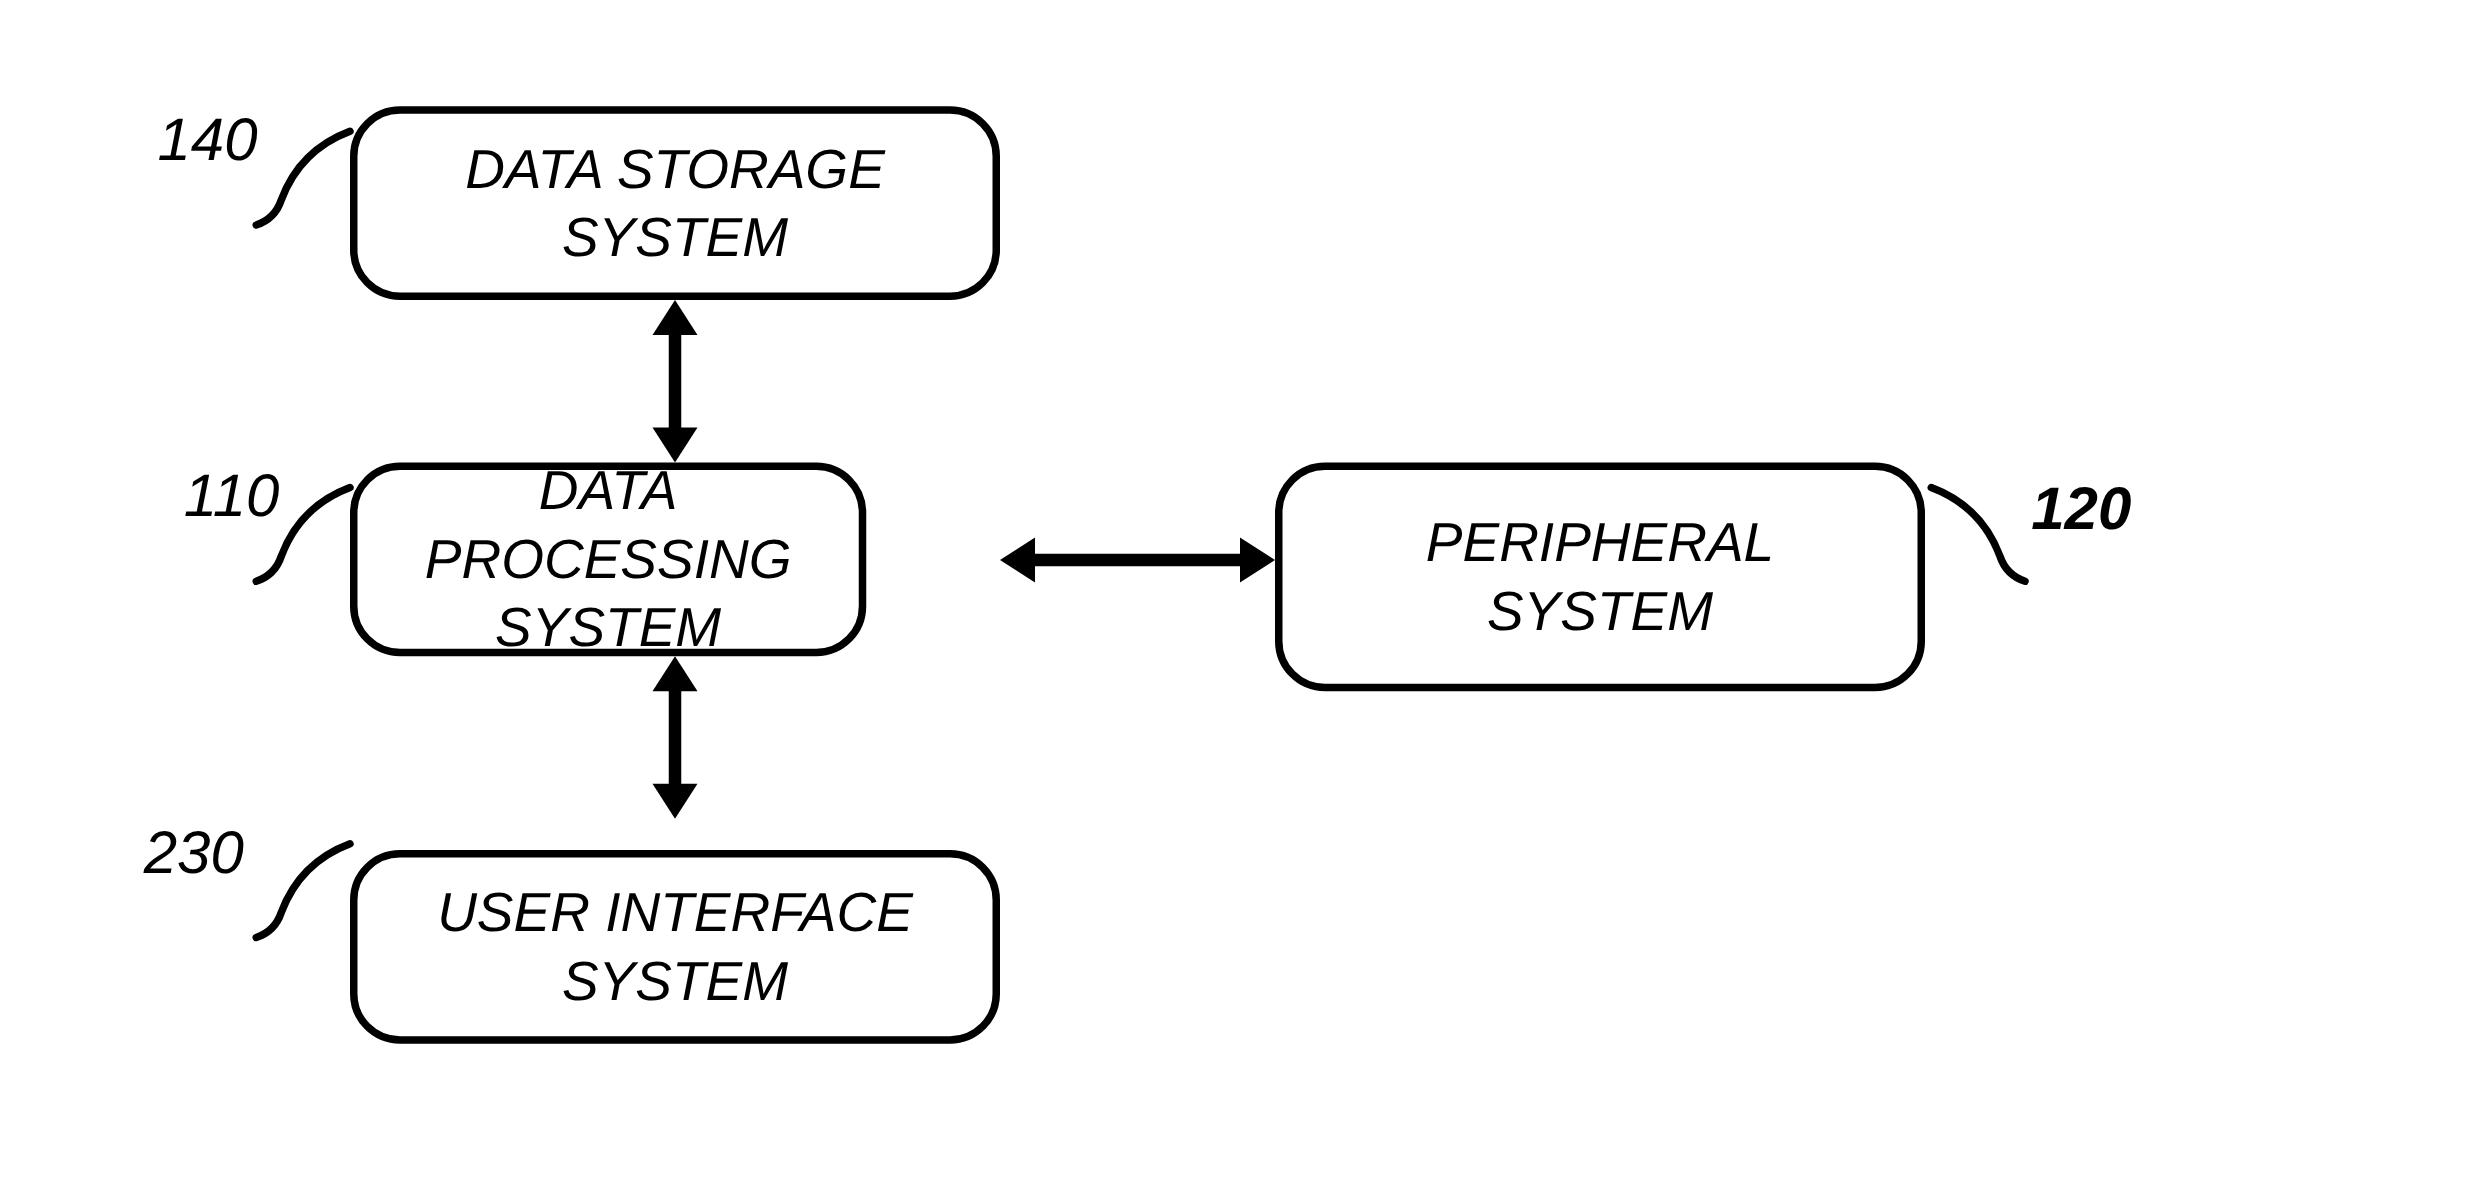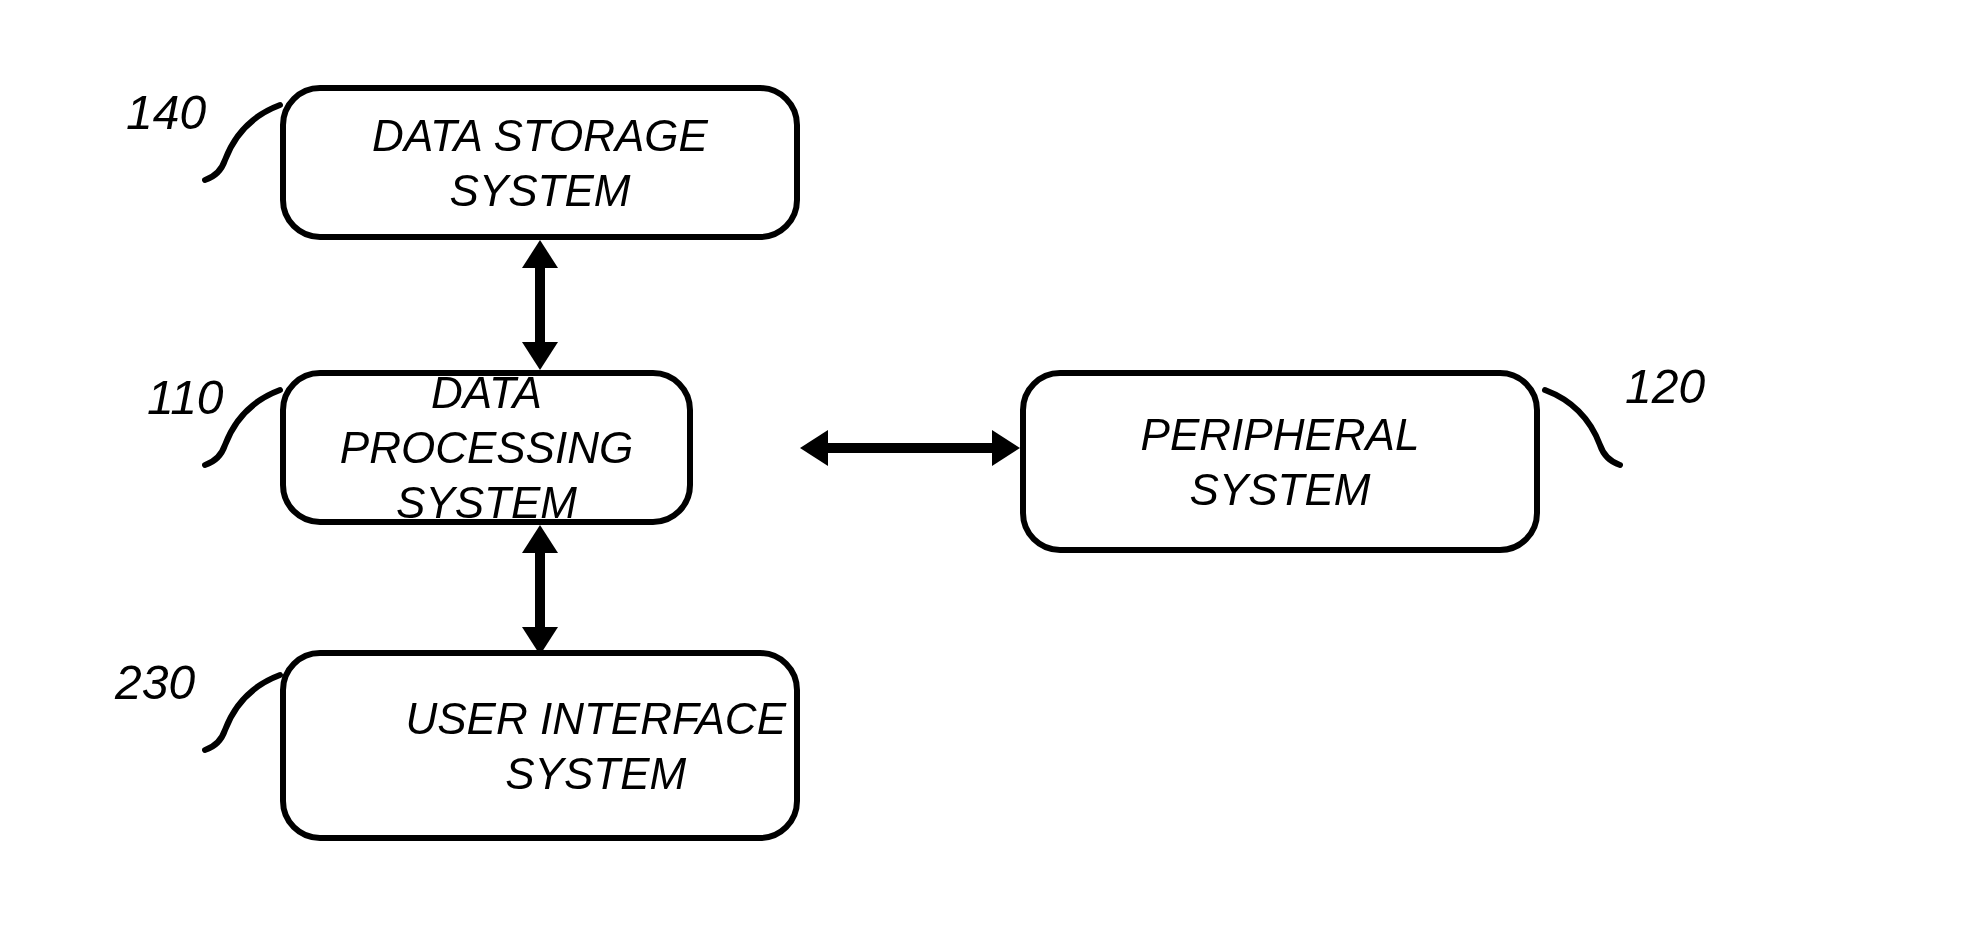--- a/index.html
+++ b/index.html
@@ -21,21 +21,21 @@
     border-radius: 40px;
     background: #fff;
     display: flex;
     align-items: center;
     justify-content: center;
     text-align: center;
     font-style: italic;
     font-size: 44px;
     line-height: 1.25;
     box-sizing: border-box;
-    padding: 10px 8px;
+    padding: 10px 28px;
   }
   .ref-label {
     position: absolute;
     font-style: italic;
     font-size: 48px;
   }
   .tail {
     position: absolute;
   }
 </style>
@@ -65,26 +65,26 @@
   <svg class="tail" style="left:195px; top:385px;" width="100" height="90" viewBox="0 0 100 90">
     <path d="M 85 5 Q 45 20 30 60 Q 25 75 10 80" stroke="#000" stroke-width="6" fill="none" stroke-linecap="round"></path>
   </svg>
 
   <div class="box" style="left:1020px; top:370px; width:520px; height:183px;">
     <div>
       <span>PERIPHERAL</span><br>
       <span>SYSTEM</span>
     </div>
   </div>
-  <div class="ref-label" style="left:1625px; top:359px;">120</div>
+  <div class="ref-label" style="left:1625px; top:380px;font-weight:bold;">120</div>
   <svg class="tail" style="left:1530px; top:385px;" width="100" height="90" viewBox="0 0 100 90">
     <path d="M 15 5 Q 55 20 70 60 Q 75 75 90 80" stroke="#000" stroke-width="6" fill="none" stroke-linecap="round"></path>
   </svg>
 
-  <div class="box" style="left:280px; top:650px; width:520px; height:191px;justify-content:flex-end;">
+  <div class="box" style="left:280px; top:680px; width:520px; height:155px;">
     <div>
       <span>USER INTERFACE</span><br>
       <span>SYSTEM</span>
     </div>
   </div>
   <div class="ref-label" style="left:115px; top:655px;">230</div>
   <svg class="tail" style="left:195px; top:670px;" width="100" height="90" viewBox="0 0 100 90">
     <path d="M 85 5 Q 45 20 30 60 Q 25 75 10 80" stroke="#000" stroke-width="6" fill="none" stroke-linecap="round"></path>
   </svg>
 

